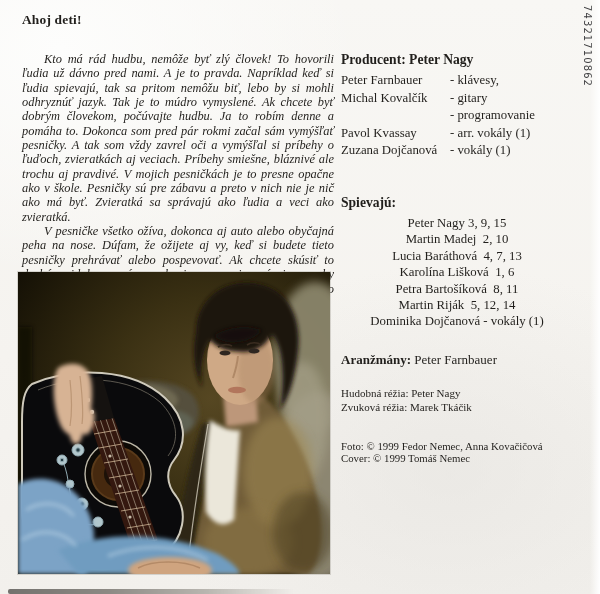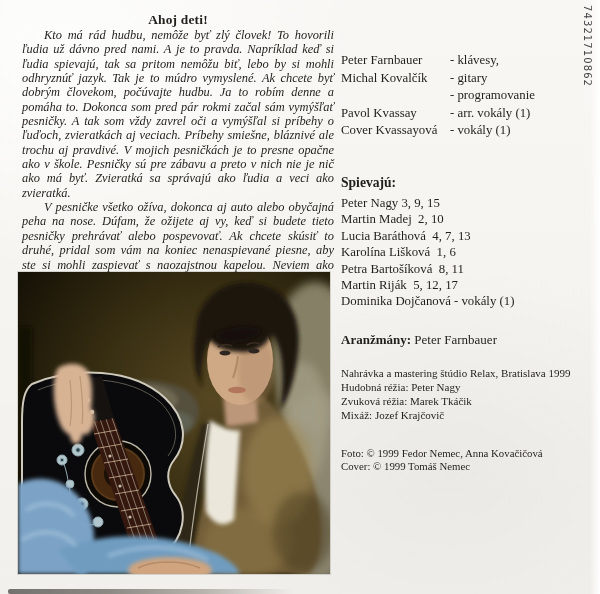--- a/index.html
+++ b/index.html
@@ -9,38 +9,38 @@
       radial-gradient(ellipse 420px 300px at 75% 80%, rgba(228,226,222,.55), rgba(228,226,222,0) 70%),
       radial-gradient(ellipse 500px 380px at 10% 8%, #fdfdfc, rgba(253,253,252,0) 60%),
       linear-gradient(180deg,#f8f7f4 0%, #f5f3ef 60%, #f2f0ec 100%);
     font-family:"Liberation Serif","DejaVu Serif",serif;
     color:#211f1c;
     -webkit-font-smoothing:antialiased;
   }
 
   
   .left-col{position:absolute;left:22px;top:12px;width:312px;}
-  .greeting{font-weight:bold;font-size:13.4px;margin:0 0 0 0;letter-spacing:.2px;text-align:center;}
+  .greeting{font-weight:bold;font-size:13.4px;margin:0 0 24px 0;letter-spacing:.2px;}
   .para{font-size:12.4px;line-height:14.35px;text-align:justify;text-indent:22px;margin:0;
         word-spacing:.3px;font-style:italic;}
   .signature{font-size:12.4px;text-align:right;margin-top:8px;padding-right:15px;}
 
   
   .photo{position:absolute;left:18px;top:272px;width:312px;height:302px;
          outline:1px solid rgba(120,115,105,.25);}
   .photo svg{display:block;width:100%;height:100%;}
 
   
   .right-col{position:absolute;left:341px;top:52px;width:232px;}
   .producer-heading{font-weight:bold;font-size:13.6px;margin:0 0 4px 0;}
   .musician-row{display:flex;font-size:12.8px;line-height:17.6px;white-space:nowrap;}
   .musician-name{width:109px;flex:0 0 109px;}
   .musician-role{flex:1;}
   .singers-heading{font-weight:bold;font-size:13.6px;margin:35px 0 4px 0;}
-  .singer-line{font-size:12.8px;line-height:16.4px;white-space:pre;}
+  .singer-line{font-size:12.8px;line-height:16.4px;white-space:pre;text-align:center;}
   .arr-line{margin-top:22px;font-size:13px;white-space:nowrap;}
   .arr-label{font-weight:bold;text-align:center;}
   .studio-block{margin-top:19px;}
   .studio-line{font-size:11px;line-height:13.9px;white-space:nowrap;}
   .copy-block{margin-top:25px;}
   .copy-line{font-size:10.8px;line-height:12.4px;white-space:nowrap;}
 
   
   .barcode-number{
     position:absolute;top:5px;right:7px;
@@ -186,65 +186,64 @@
       <path d="M4,268 C22,256 44,258 58,274"></path>
       <path d="M90,284 C120,272 160,272 190,288"></path>
     </g>
 
     <ellipse cx="152" cy="298" rx="42" ry="13" fill="#cfa47f" filter="url(#soft1)"></ellipse>
     <path d="M120,296 C135,288 165,288 182,296" stroke="#a87f5c" stroke-width="1.5" fill="none" opacity=".7"></path>
   </svg>
 </div>
 
 <div class="right-col">
+  <h2 class="producer-heading">Producent: Peter Nagy</h2>
 
   <div>
     <div class="musician-row">
       <span class="musician-name">Peter Farnbauer</span>
       <span class="musician-role">- klávesy,</span>
     </div>
     <div class="musician-row">
       <span class="musician-name">Michal Kovalčík</span>
       <span class="musician-role">- gitary</span>
     </div>
     <div class="musician-row">
       <span class="musician-name"></span>
       <span class="musician-role">- programovanie</span>
     </div>
     <div class="musician-row">
       <span class="musician-name">Pavol Kvassay</span>
       <span class="musician-role">- arr. vokály (1)</span>
     </div>
     <div class="musician-row">
-      <span class="musician-name">Cover Kvassayová</span>
+      <span class="musician-name">Zuzana Dojčanová</span>
       <span class="musician-role">- vokály (1)</span>
     </div>
   </div>
 
   <h2 class="singers-heading">Spievajú:</h2>
   <div>
     <div class="singer-line">Peter Nagy 3, 9, 15</div>
     <div class="singer-line">Martin Madej  2, 10</div>
     <div class="singer-line">Lucia Baráthová  4, 7, 13</div>
     <div class="singer-line">Karolína Lišková  1, 6</div>
     <div class="singer-line">Petra Bartošíková  8, 11</div>
-    <div class="singer-line">Martin Riják  5, 12, 17</div>
+    <div class="singer-line">Martin Riják  5, 12, 14</div>
     <div class="singer-line">Dominika Dojčanová - vokály (1)</div>
   </div>
 
   <div class="arr-line">
     <span class="arr-label">Aranžmány:</span>
     <span>Peter Farnbauer</span>
   </div>
 
   <div class="studio-block">
-    <div class="studio-line">Nahrávka a mastering štúdio Relax, Bratislava 1999</div>
     <div class="studio-line">Hudobná réžia: Peter Nagy</div>
     <div class="studio-line">Zvuková réžia: Marek Tkáčik</div>
-    <div class="studio-line">Mixáž: Jozef Krajčovič</div>
   </div>
 
   <div class="copy-block">
     <div class="copy-line">Foto: © 1999 Fedor Nemec, Anna Kovačičová</div>
     <div class="copy-line">Cover: © 1999 Tomáš Nemec</div>
   </div>
 </div>
 
 <div class="barcode-number">74321710862</div>
 

